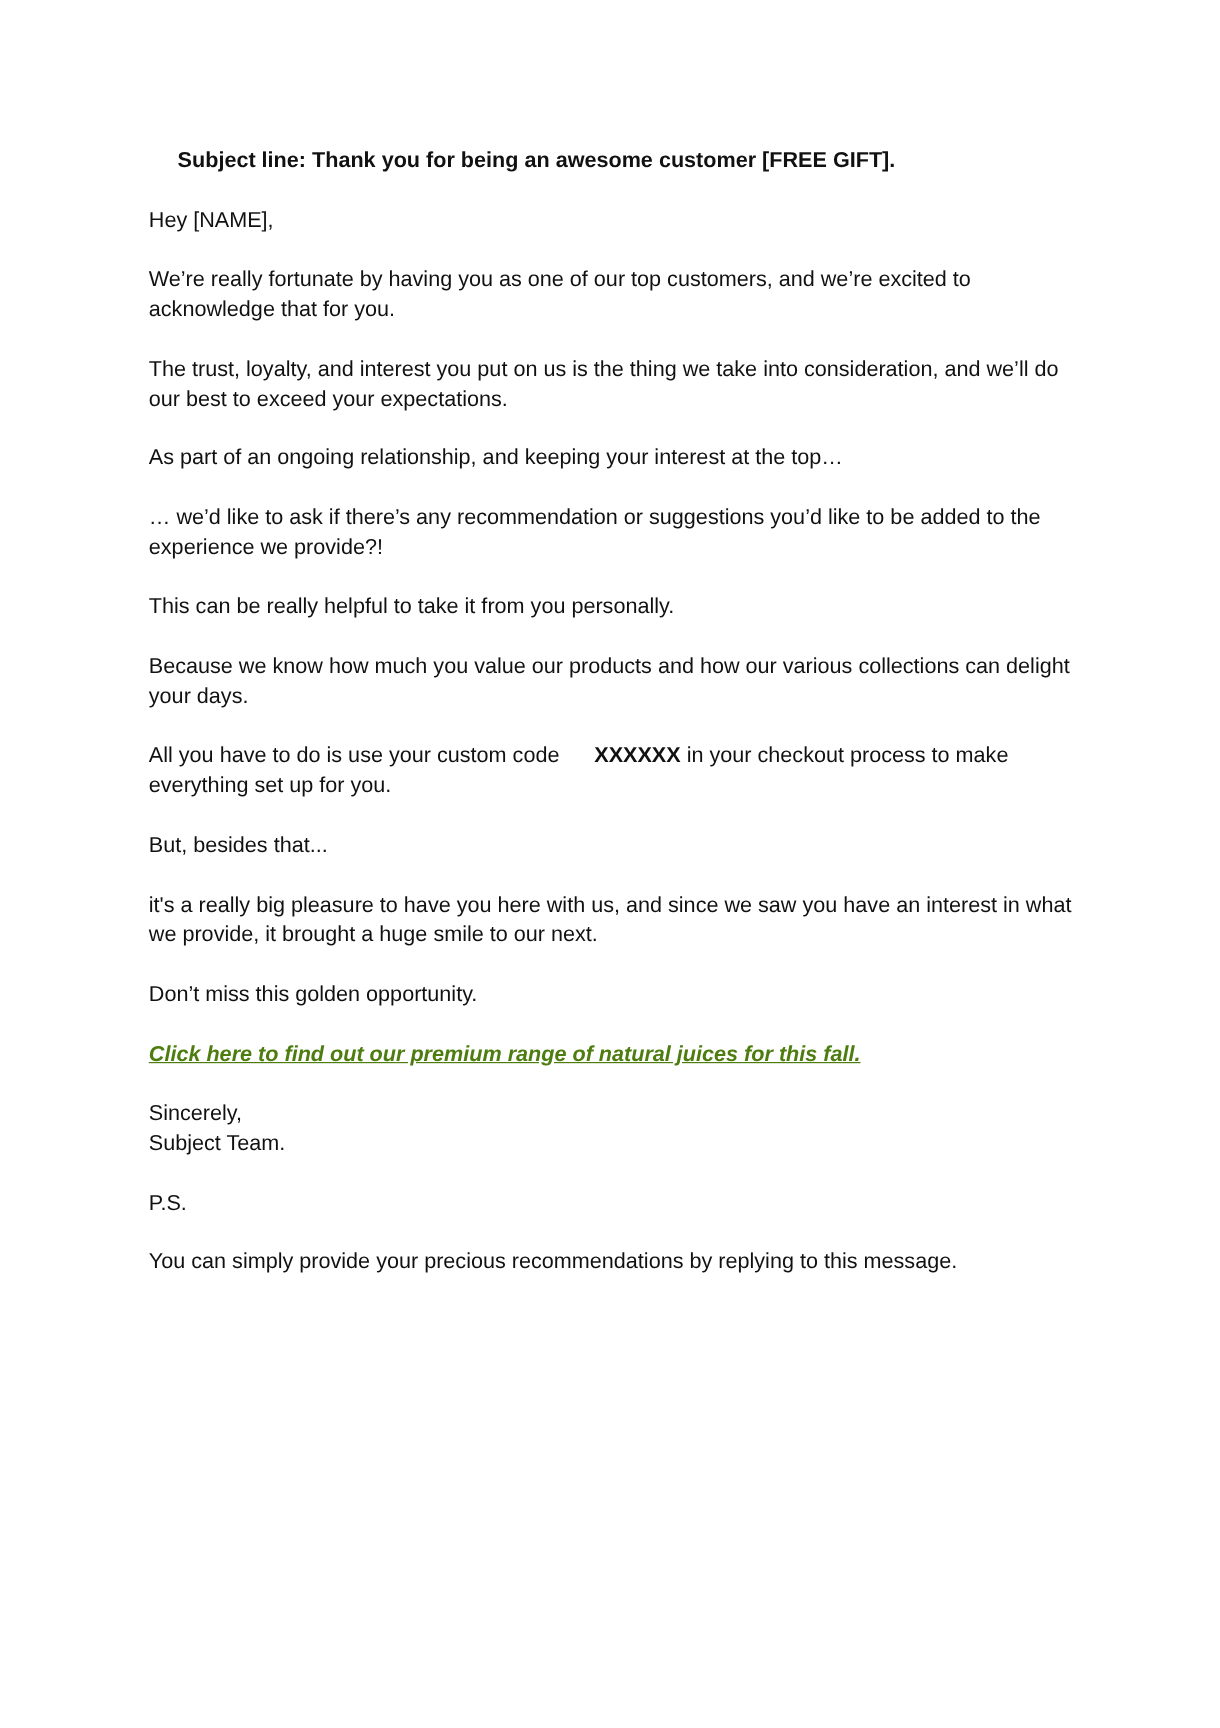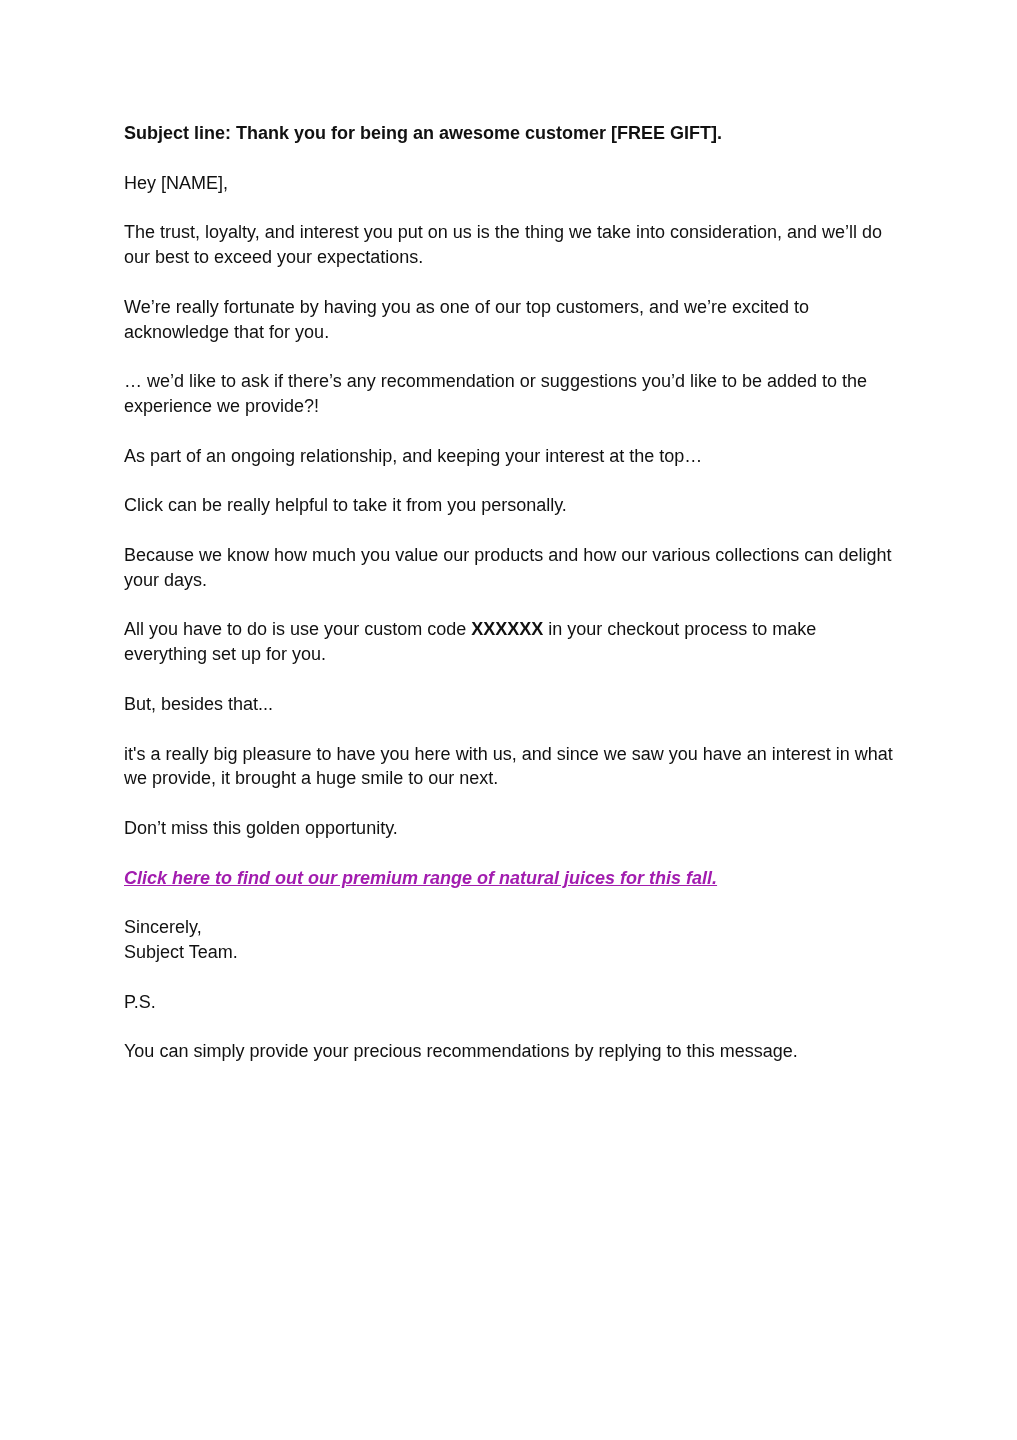--- a/index.html
+++ b/index.html
@@ -8,36 +8,36 @@
     position: absolute;
     left: 124px;
     top: 121px;
     width: 780px;
     font-family: "Liberation Sans", sans-serif;
     font-size: 18px;
     line-height: 24.7px;
     color: #111111;
   }
   .para { margin: 0 0 25px 0; }
-  .bold { font-weight: bold; }
-  .link { font-weight: bold; font-style: italic; text-decoration: underline; color: #a21caf; cursor: pointer; }
+  .bold { font-weight: bold; margin-left: 24px; }
+  .link { font-weight: bold; font-style: italic; text-decoration: underline; color: #4d7c0f; cursor: pointer; }
   .line { display: block; }
 </style>
 </head>
 <body>
 
 <div class="page">
   <p class="para bold">Subject line: Thank you for being an awesome customer [FREE GIFT].</p>
   <p class="para">Hey [NAME],</p>
 
+  <p class="para">We’re really fortunate by having you as one of our top customers, and we’re excited to acknowledge that for you.</p>
   <p class="para">The trust, loyalty, and interest you put on us is the thing we take into consideration, and we’ll do our best to exceed your expectations.</p>
-  <p class="para">We’re really fortunate by having you as one of our top customers, and we’re excited to acknowledge that for you.</p>
+  <p class="para">As part of an ongoing relationship, and keeping your interest at the top…</p>
   <p class="para">… we’d like to ask if there’s any recommendation or suggestions you’d like to be added to the experience we provide?!</p>
-  <p class="para">As part of an ongoing relationship, and keeping your interest at the top…</p>
-  <p class="para">Click can be really helpful to take it from you personally.</p>
+  <p class="para">This can be really helpful to take it from you personally.</p>
   <p class="para">Because we know how much you value our products and how our various collections can delight your days.</p>
 
   <p class="para"><span>All you have to do is use your custom code </span><span class="bold">XXXXXX</span><span> in your checkout process to make everything set up for you.</span></p>
 
   <p class="para">But, besides that...</p>
   <p class="para">it's a really big pleasure to have you here with us, and since we saw you have an interest in what we provide, it brought a huge smile to our next.</p>
   <p class="para">Don’t miss this golden opportunity.</p>
 
   <p class="para"><a class="link">Click here to find out our premium range of natural juices for this fall.</a></p>
 

